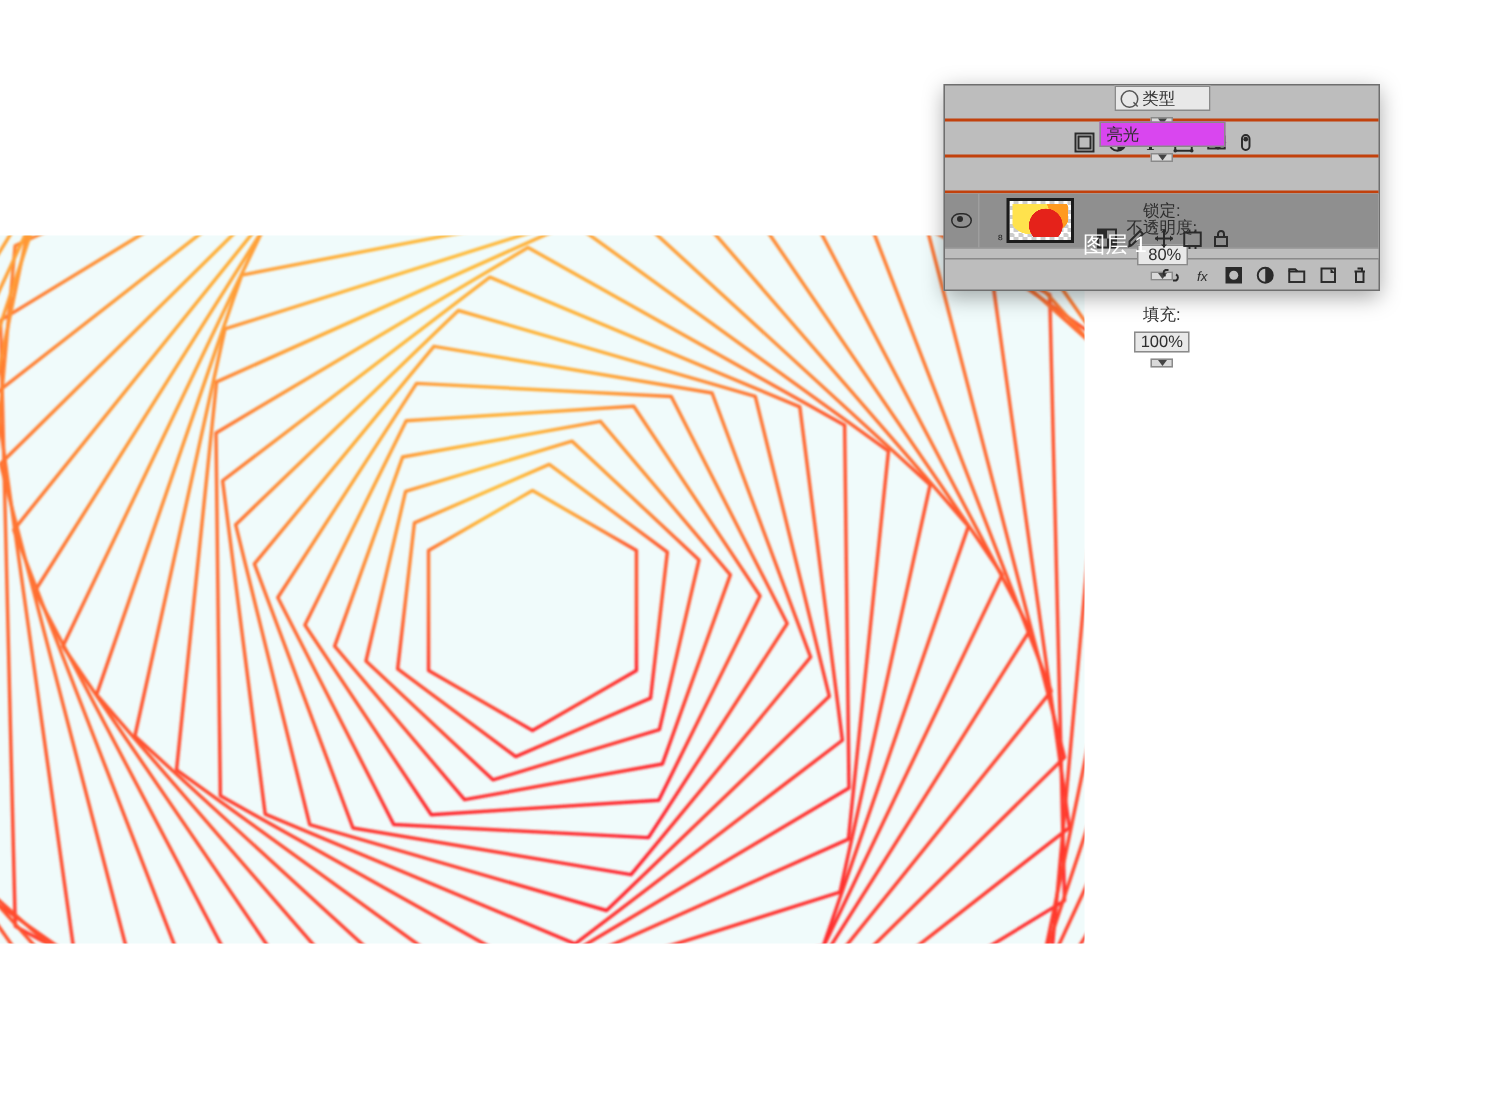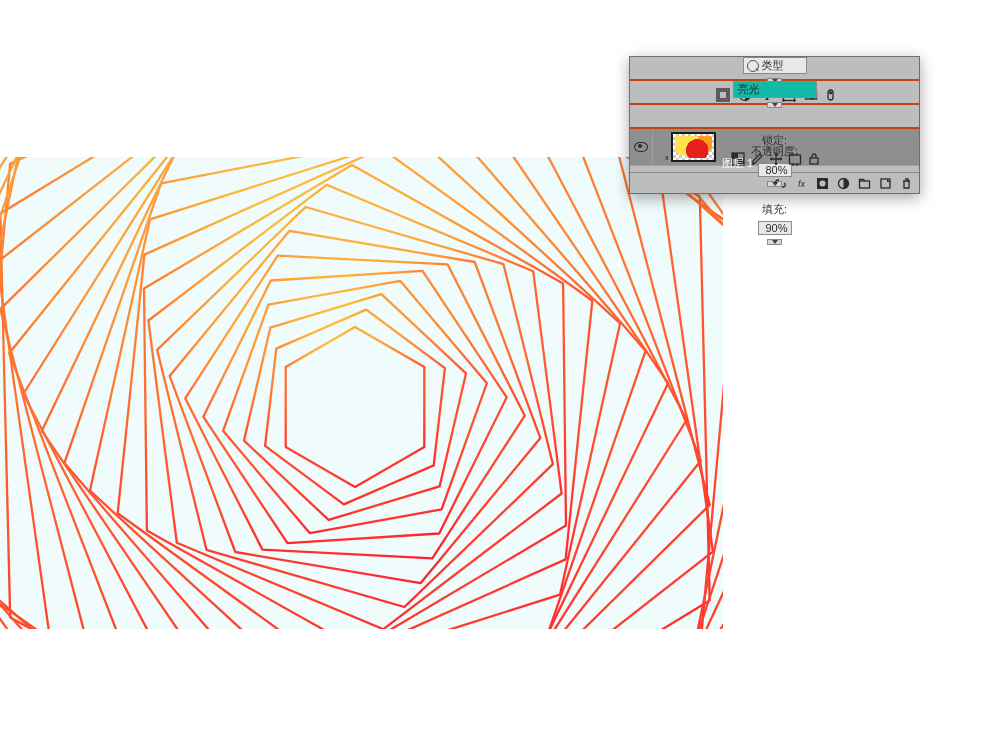--- a/index.html
+++ b/index.html
@@ -95,21 +95,21 @@
     display:flex; align-items:center; justify-content:center;
     color:#2a2a2a;
   }
   .ico svg { width:14px; height:14px; }
   .fill-dark { fill:#2a2a2a; }
   .stroke-dark { stroke:#2a2a2a; fill:none; stroke-width:1.3; }
 
   
   .blend-combo {
     height:17px;
-    background:#14b8a6;
+    background:#d946ef;
     border:1px solid #8a8a8a;
     padding: 0 4px;
     min-width: 74px;
     font-size:11px;
     display:flex; align-items:center;
   }
   .label { font-size:11px;margin-top:28px; }
   .value-box {
     height:15px;
     background:#e8e8e8;
@@ -177,21 +177,21 @@
       radial-gradient(circle at 70% 30%, #ff9a1f 40%, transparent 41%);
     filter: blur(.5px);
   }
   .corner-tag {
     position:absolute;
     left:-8px; bottom:-1px;
     font-size:9px;
     color:#222;
   }
   .layer-name {
-    font-size:11px;
+    font-size:15px;
     color:#111;
     margin-left:2px;
     margin-top:32px;
   }
   .layer-item.selected .layer-name { color:#fff; }
   .group-twisty {
     margin: 0 4px 0 2px;
     display:flex; align-items:center; gap:2px;
   }
   .twisty {
@@ -371,21 +371,21 @@
       </span>
       <span class="ico">
         <svg viewBox="0 0 14 14">
             <rect x="3" y="6" width="8" height="6" class="stroke-dark"></rect>
             <path d="M5 6 L5 4 A2 2 0 0 1 9 4 L9 6" class="stroke-dark"></path>
           </svg>
       </span>
     </div>
     <div style="flex:1"></div>
     <span class="label">填充:</span>
-    <span class="value-box">90%</span>
+    <span class="value-box">100%</span>
     <div class="drop-btn"></div>
   </div>
 
   <div class="layer-list">
 
     <div class="layer-item selected">
       <div class="vis-col">
         <span class="eye"></span>
       </div>
       <div style="width:14px"></div>

